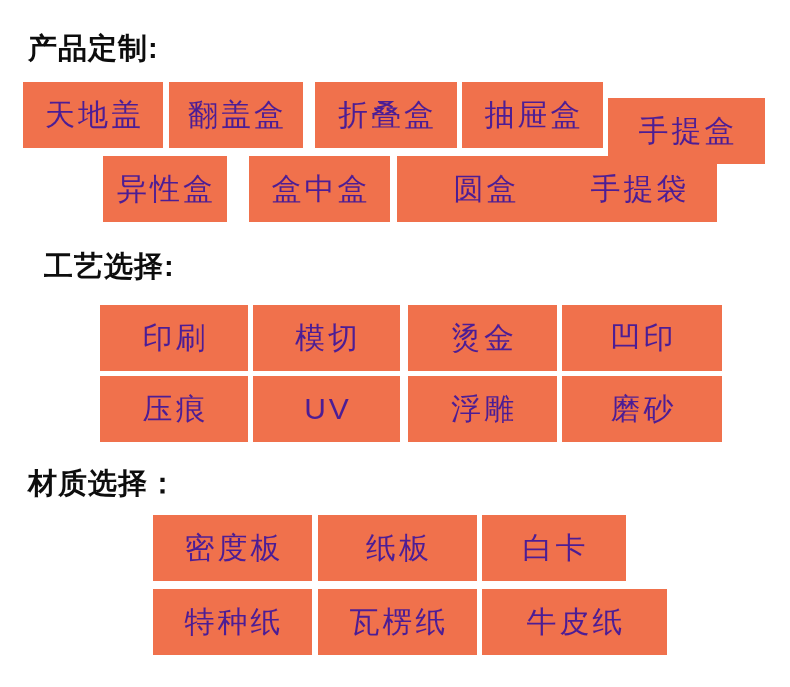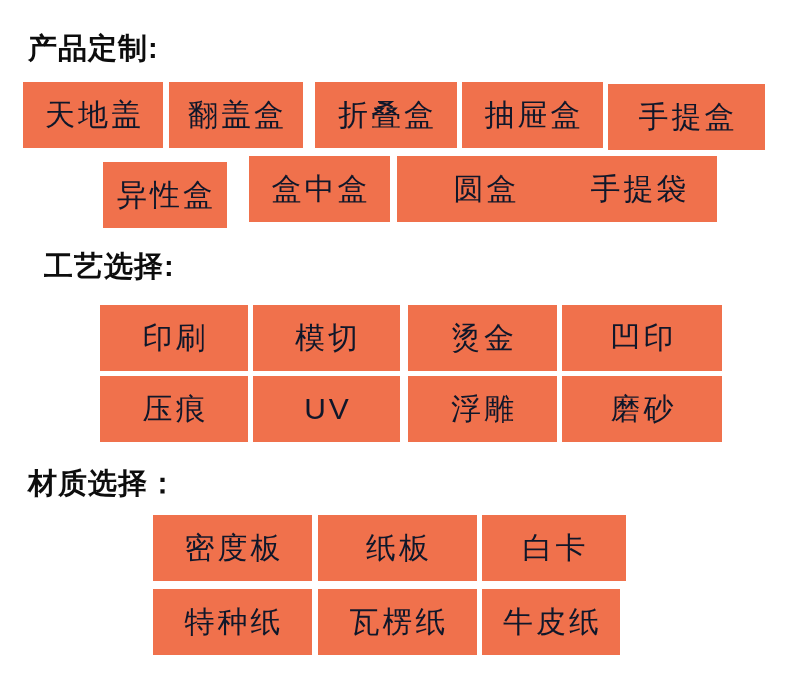--- a/index.html
+++ b/index.html
@@ -22,21 +22,21 @@
     font-weight: 700;
     color: #0d0d0d;
     letter-spacing: 1px;
     line-height: 1.05;
     white-space: nowrap;
   }
   .btn {
     position: absolute;
     height: 66px;
     background: var(--accent, #F0714C);
-    color: #0f172a;
+    color: #4c1d95;
     display: flex;
     align-items: center;
     justify-content: center;
     font-size: 30px;
     font-weight: 400;
     letter-spacing: 3px;
     padding-left: 3px;   
     box-sizing: border-box;
     cursor: pointer;
     user-select: none;
@@ -47,23 +47,23 @@
 <body>
 
 <div class="canvas">
 
   <div class="heading" style="left:28px; top:33px;">产品定制:</div>
 
   <div class="btn" style="left:23px;  top:82px;  width:140px">天地盖</div>
   <div class="btn" style="left:169px; top:82px;  width:134px">翻盖盒</div>
   <div class="btn" style="left:315px; top:82px;  width:142px">折叠盒</div>
   <div class="btn" style="left:462px; top:82px;  width:141px">抽屉盒</div>
-  <div class="btn" style="left:608px; top:84px;  width:157px">手提盒</div>
+  <div class="btn" style="left:608px; top:98px;  width:157px">手提盒</div>
 
-  <div class="btn" style="left:103px; top:162px; width:124px">异性盒</div>
+  <div class="btn" style="left:103px; top:156px; width:124px">异性盒</div>
   <div class="btn" style="left:249px; top:156px; width:141px">盒中盒</div>
   <div class="btn" style="left:397px; top:156px; width:176px">圆盒</div>
   <div class="btn" style="left:560px; top:156px; width:157px">手提袋</div>
 
   <div class="heading" style="left:28px; top:251px;margin-left:16px;">工艺选择:</div>
 
   <div class="btn" style="left:253px; top:305px; width:147px">模切</div>
   <div class="btn" style="left:100px; top:305px; width:148px">印刷</div>
   <div class="btn" style="left:408px; top:305px; width:149px">烫金</div>
   <div class="btn" style="left:100px; top:376px; width:148px">压痕</div>
@@ -74,15 +74,15 @@
   <div class="btn" style="left:562px; top:376px; width:160px">磨砂</div>
 
   <div class="heading" style="left:28px; top:468px;">材质选择：</div>
 
   <div class="btn" style="left:153px; top:515px; width:159px">密度板</div>
   <div class="btn" style="left:318px; top:515px; width:159px">纸板</div>
   <div class="btn" style="left:482px; top:515px; width:144px">白卡</div>
 
   <div class="btn" style="left:153px; top:589px; width:159px">特种纸</div>
   <div class="btn" style="left:318px; top:589px; width:159px">瓦楞纸</div>
-  <div class="btn" style="left:482px; top:589px; width:138px">牛皮纸</div>
+  <div class="btn" style="left:482px; top:589px; width:185px">牛皮纸</div>
 
 </div>
 
 </body></html>

